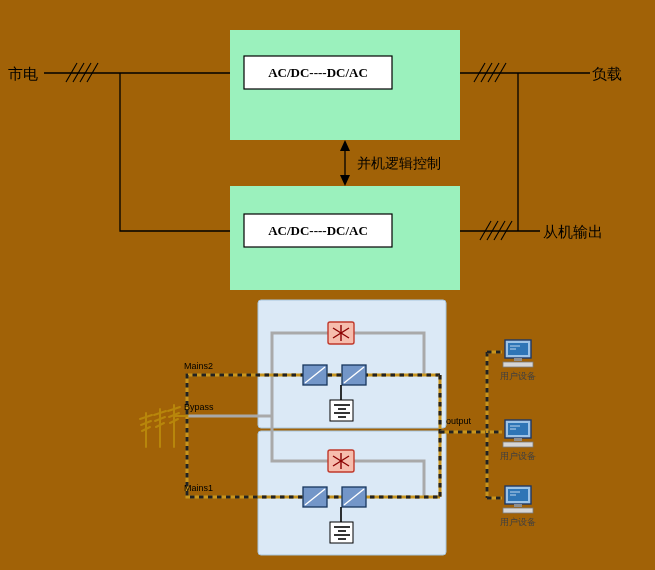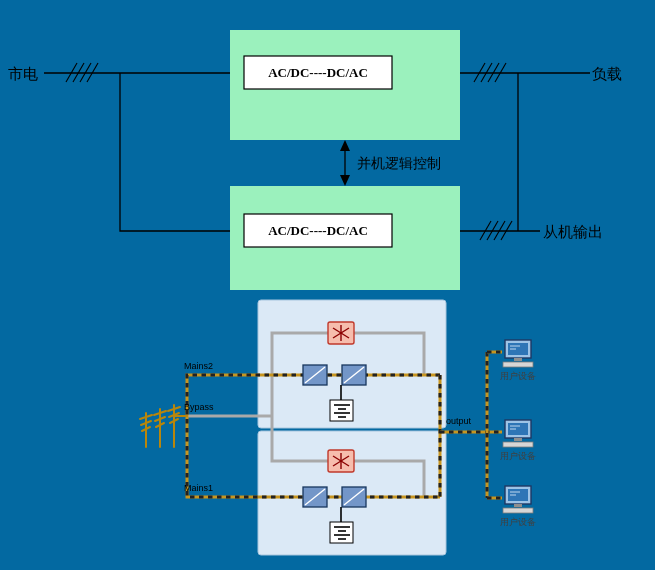--- a/index.html
+++ b/index.html
@@ -1,16 +1,16 @@
 <!DOCTYPE html>
 <html><head>
 <meta charset="utf-8">
 <style>
   html,body{margin:0;padding:0;background:#ffffff;}
-  .canvas{position:relative;width:655px;height:570px;background:#0369a1;overflow:hidden;
+  .canvas{position:relative;width:655px;height:570px;background:#a16207;overflow:hidden;
           font-family:"Liberation Sans","DejaVu Sans",sans-serif;}
   svg{display:block;}
   text{fill:#000;font-family:"Liberation Sans","DejaVu Sans",sans-serif;}
   .cjk{font-family:"Liberation Serif","DejaVu Serif",serif;}
   .t15{font-size:15px;}
   .t14{font-size:14px;}
   .unit{font-size:13px;font-weight:bold;}
   .small{font-size:9px;}
   .devlabel{font-size:9px;fill:#404040;}
   .wire{stroke:#000;stroke-width:1.3;fill:none;}

